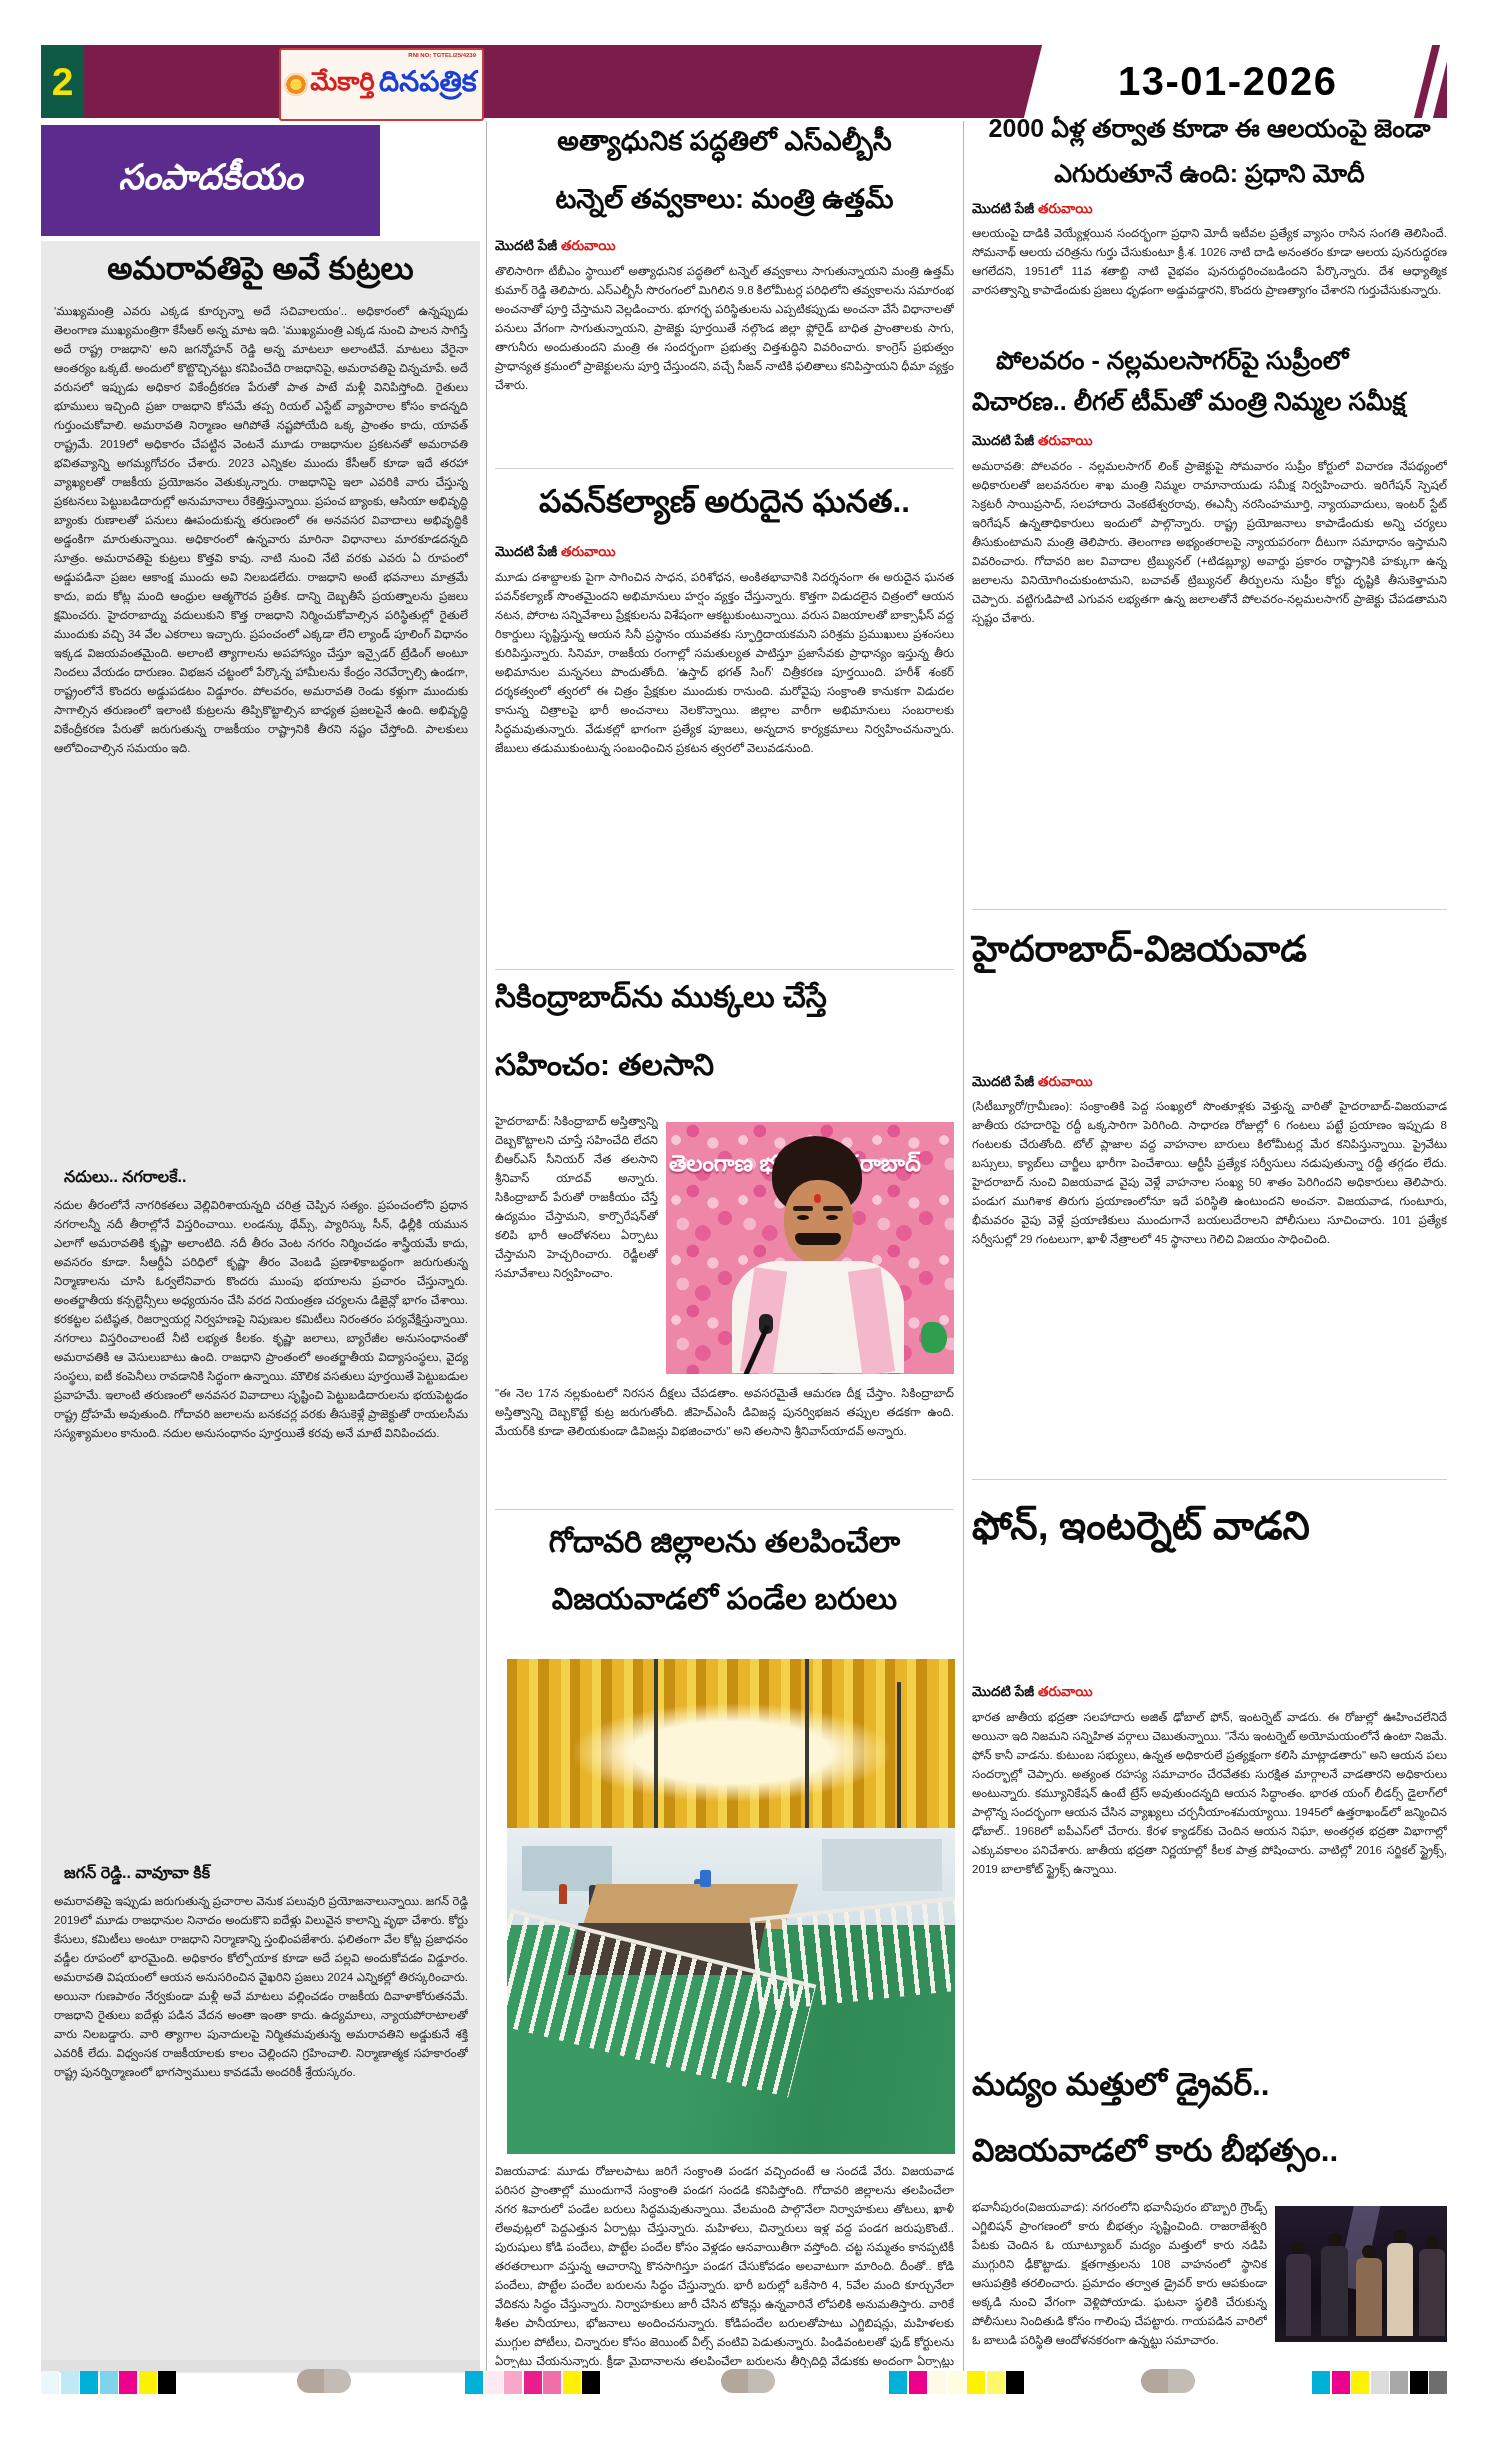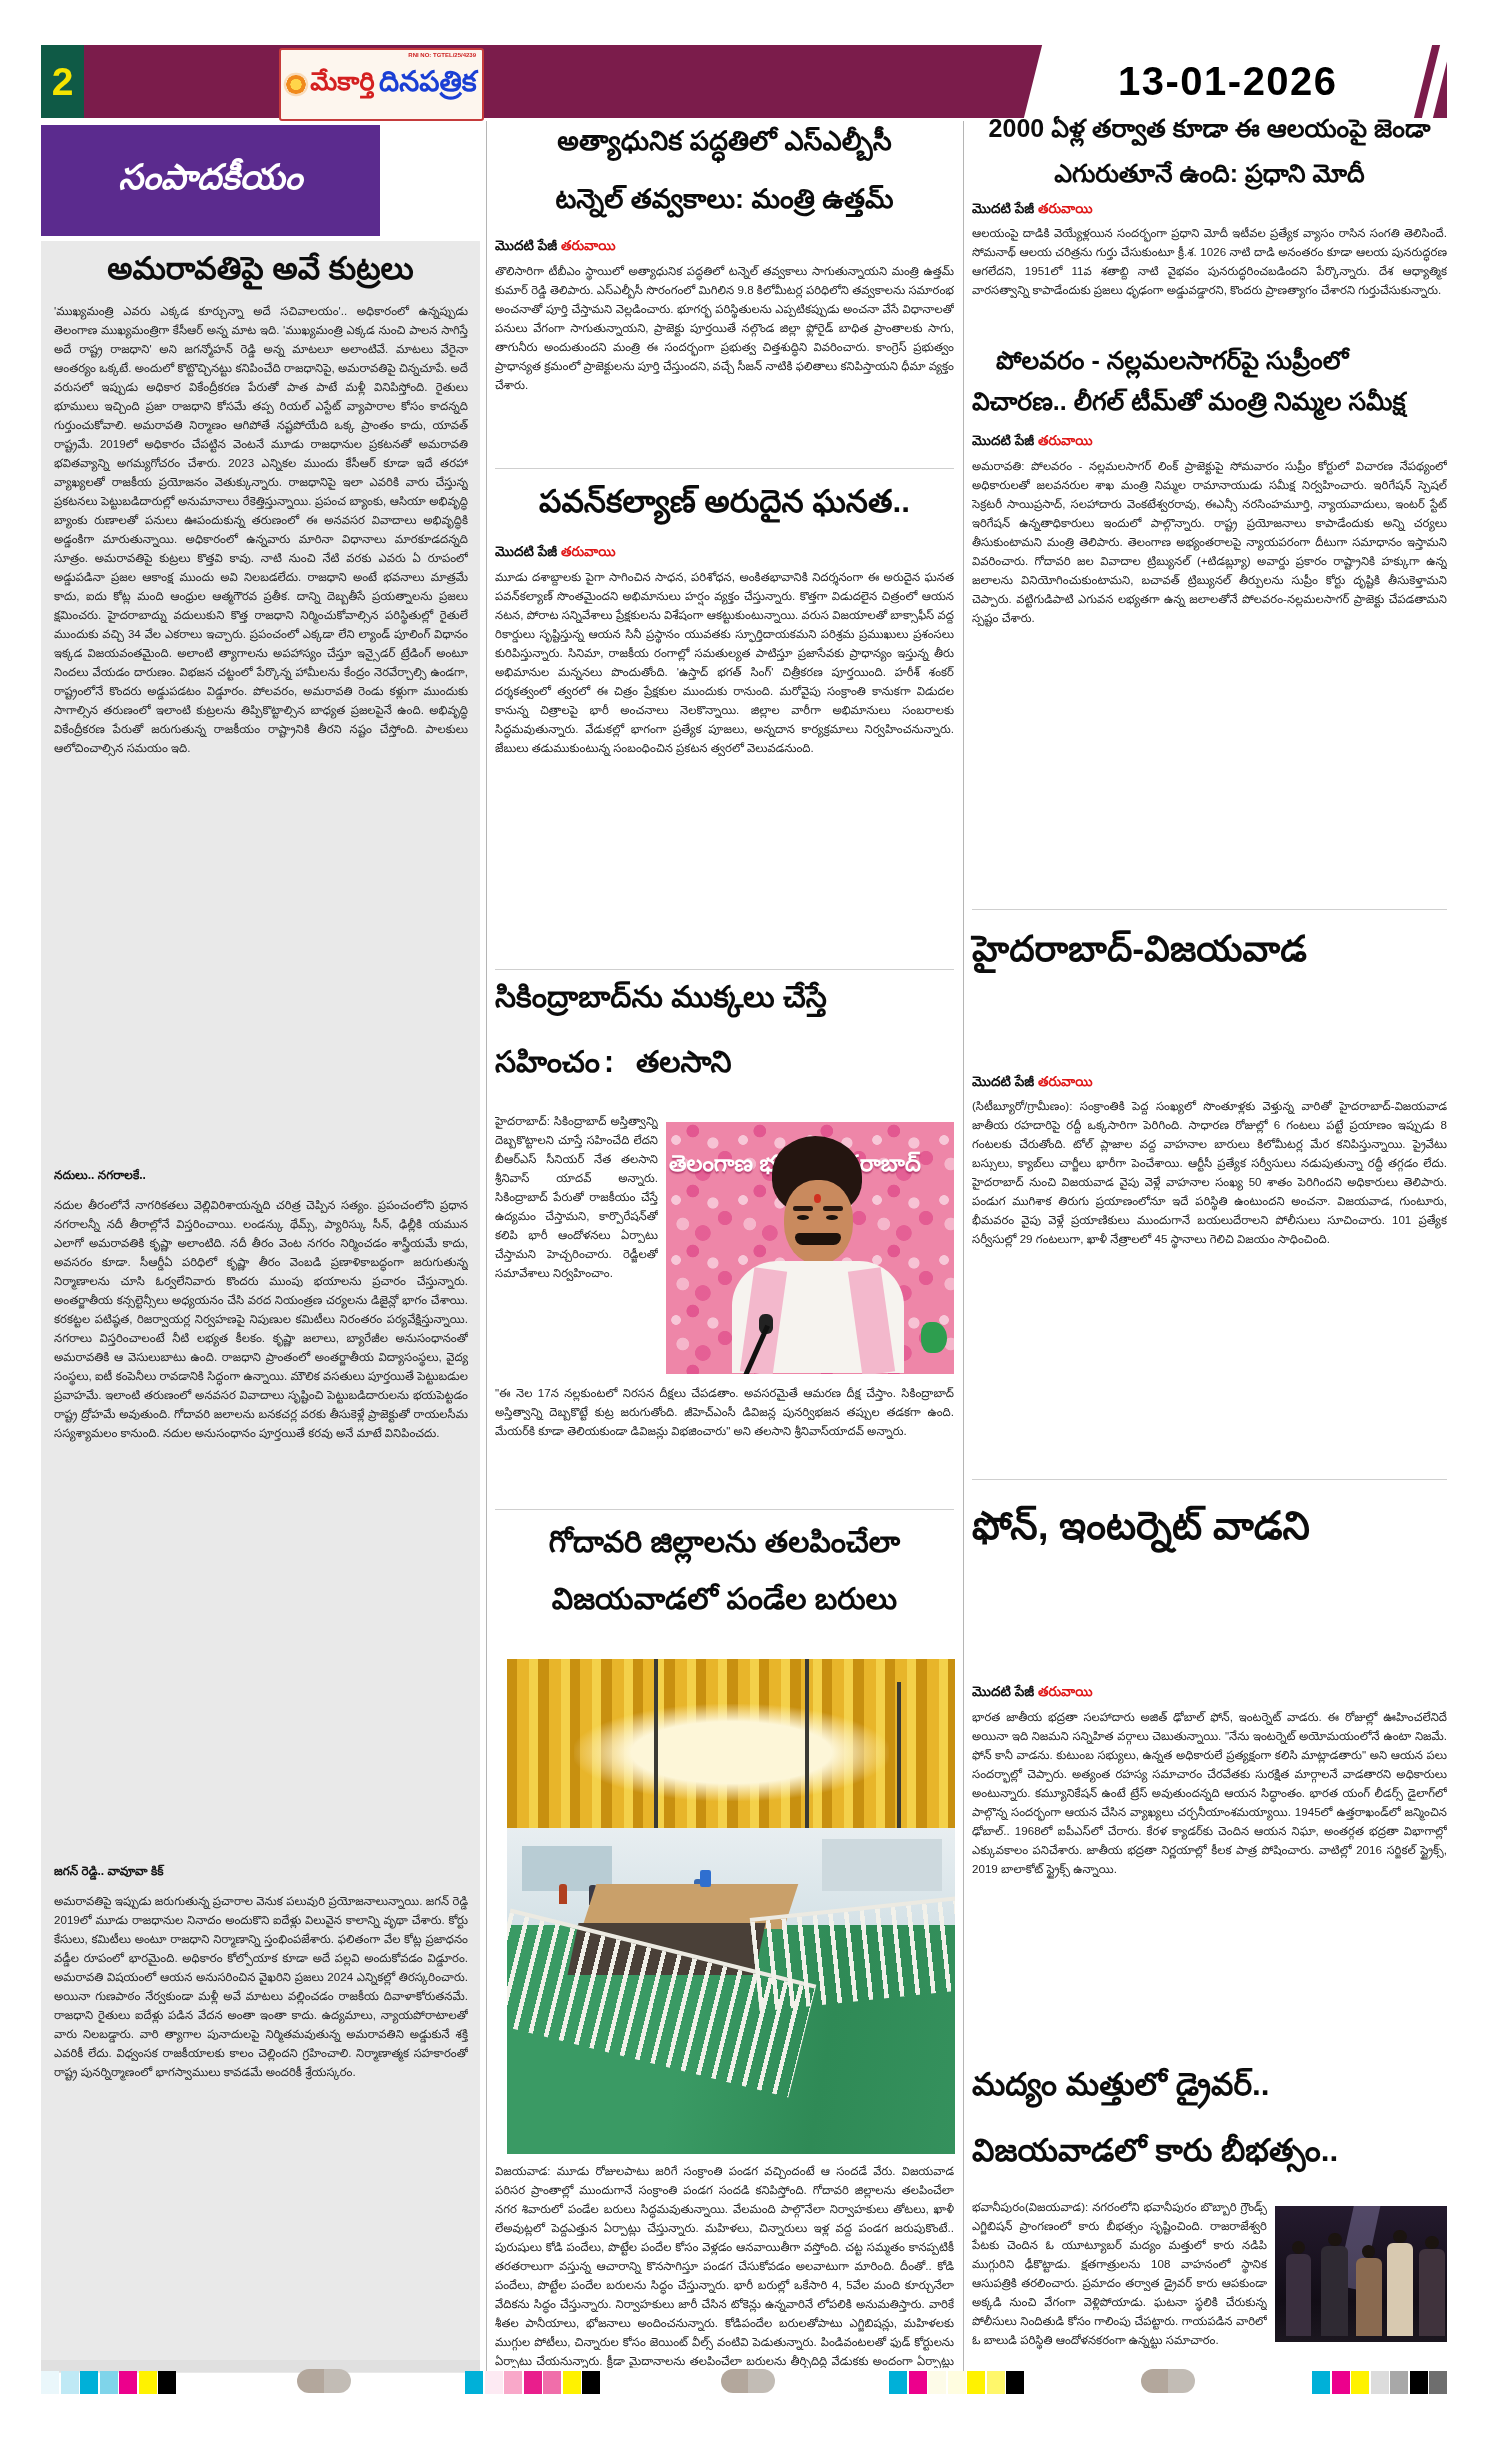--- a/index.html
+++ b/index.html
@@ -27,21 +27,21 @@
   
   .edit-banner{position:absolute;left:41px;top:125px;width:339px;height:111px;background:#5b2b8e;
         display:flex;align-items:center;justify-content:center;}
   .edit-banner span{color:#fff;font-size:35px;font-weight:700;font-style:italic;
         font-family:"DejaVu Serif","Liberation Serif",serif;}
   .edit-bg{position:absolute;left:41px;top:241px;width:439px;height:2132px;background:#e9e9e9;}
   .edit-head{position:absolute;left:41px;top:250px;width:439px;text-align:center;
         font-size:31.5px;font-weight:800;color:#0d0d0d;}
   .edit-body{position:absolute;left:54px;width:414px;font-size:11.6px;line-height:19px;
         text-align:justify;color:#222;overflow:hidden;}
-  .edit-sub{position:absolute;left:54px;width:414px;font-size:12px;font-weight:800;color:#111;}
+  .edit-sub{position:absolute;left:64px;width:414px;font-size:16px;font-weight:800;color:#111;}
   
   .headline{position:absolute;font-weight:800;color:#0d0d0d;line-height:1.18;}
   .center{text-align:center;}
   .byline{position:absolute;font-size:13.5px;font-weight:800;color:#111;}
   .byline .red{color:#e01818;}
   .body-txt{position:absolute;font-size:11.6px;line-height:19px;text-align:justify;color:#222;overflow:hidden;}
   
   .photo1{position:absolute;left:666px;top:1122px;width:288px;height:252px;overflow:hidden;
         background:#ee86a8;
         background-image:radial-gradient(circle at 15% 30%,rgba(255,255,255,.55) 0 4.5px,transparent 5.2px),
@@ -137,21 +137,21 @@
   <div class="hrule" style="left:495px;top:468px;width:459px;"></div>
 
   <div class="headline center" style="left:495px;top:483px;width:459px;font-size:31.5px;">పవన్‌కల్యాణ్ అరుదైన ఘనత..</div>
   <div class="byline" style="left:495px;top:544px;">
     <span>మొదటి పేజీ</span> <span class="red">తరువాయి</span>
   </div>
   <div class="body-txt" style="left:495px;top:567px;width:459px;height:396px;">మూడు దశాబ్దాలకు పైగా సాగించిన సాధన, పరిశోధన, అంకితభావానికి నిదర్శనంగా ఈ అరుదైన ఘనత పవన్‌కల్యాణ్ సొంతమైందని అభిమానులు హర్షం వ్యక్తం చేస్తున్నారు. కొత్తగా విడుదలైన చిత్రంలో ఆయన నటన, పోరాట సన్నివేశాలు ప్రేక్షకులను విశేషంగా ఆకట్టుకుంటున్నాయి. వరుస విజయాలతో బాక్సాఫీస్ వద్ద రికార్డులు సృష్టిస్తున్న ఆయన సినీ ప్రస్థానం యువతకు స్ఫూర్తిదాయకమని పరిశ్రమ ప్రముఖులు ప్రశంసలు కురిపిస్తున్నారు. సినిమా, రాజకీయ రంగాల్లో సమతుల్యత పాటిస్తూ ప్రజాసేవకు ప్రాధాన్యం ఇస్తున్న తీరు అభిమానుల మన్ననలు పొందుతోంది. 'ఉస్తాద్ భగత్ సింగ్' చిత్రీకరణ పూర్తయింది. హరీశ్ శంకర్ దర్శకత్వంలో త్వరలో ఈ చిత్రం ప్రేక్షకుల ముందుకు రానుంది. మరోవైపు సంక్రాంతి కానుకగా విడుదల కానున్న చిత్రాలపై భారీ అంచనాలు నెలకొన్నాయి. జిల్లాల వారీగా అభిమానులు సంబరాలకు సిద్ధమవుతున్నారు. వేడుకల్లో భాగంగా ప్రత్యేక పూజలు, అన్నదాన కార్యక్రమాలు నిర్వహించనున్నారు. జేబులు తడుముకుంటున్న సంబంధించిన ప్రకటన త్వరలో వెలువడనుంది.</div>
   <div class="hrule" style="left:495px;top:969px;width:459px;"></div>
 
   <div class="headline" style="left:495px;top:979px;width:459px;font-size:30px;">సికింద్రాబాద్‌ను ముక్కలు చేస్తే</div>
-  <div class="headline" style="left:495px;top:1047px;width:459px;font-size:30px;font-family:Liberation Mono, monospace;">సహించం: తలసాని</div>
+  <div class="headline" style="left:495px;top:1047px;width:459px;font-size:30px;">సహించం: తలసాని</div>
   <div class="body-txt" style="left:495px;top:1111px;width:163px;height:300px;">హైదరాబాద్: సికింద్రాబాద్ అస్తిత్వాన్ని దెబ్బకొట్టాలని చూస్తే సహించేది లేదని బీఆర్ఎస్ సీనియర్ నేత తలసాని శ్రీనివాస్ యాదవ్ అన్నారు. సికింద్రాబాద్ పేరుతో రాజకీయం చేస్తే ఉద్యమం చేస్తామని, కార్పొరేషన్‌తో కలిపి భారీ ఆందోళనలు ఏర్పాటు చేస్తామని హెచ్చరించారు. రెడ్జీలతో సమావేశాలు నిర్వహించాం.</div>
 
   <div class="photo1">
     <div class="banner">తెలంగాణ భవన్, హైదరాబాద్</div>
     <div class="p1-hair"></div>
     <div class="p1-face"></div>
     <div class="p1-brow" style="left:127px;top:84px;"></div>
     <div class="p1-brow" style="left:157px;top:84px;"></div>
     <div class="p1-eye" style="left:131px;top:93px;"></div>
     <div class="p1-eye" style="left:160px;top:93px;"></div>

